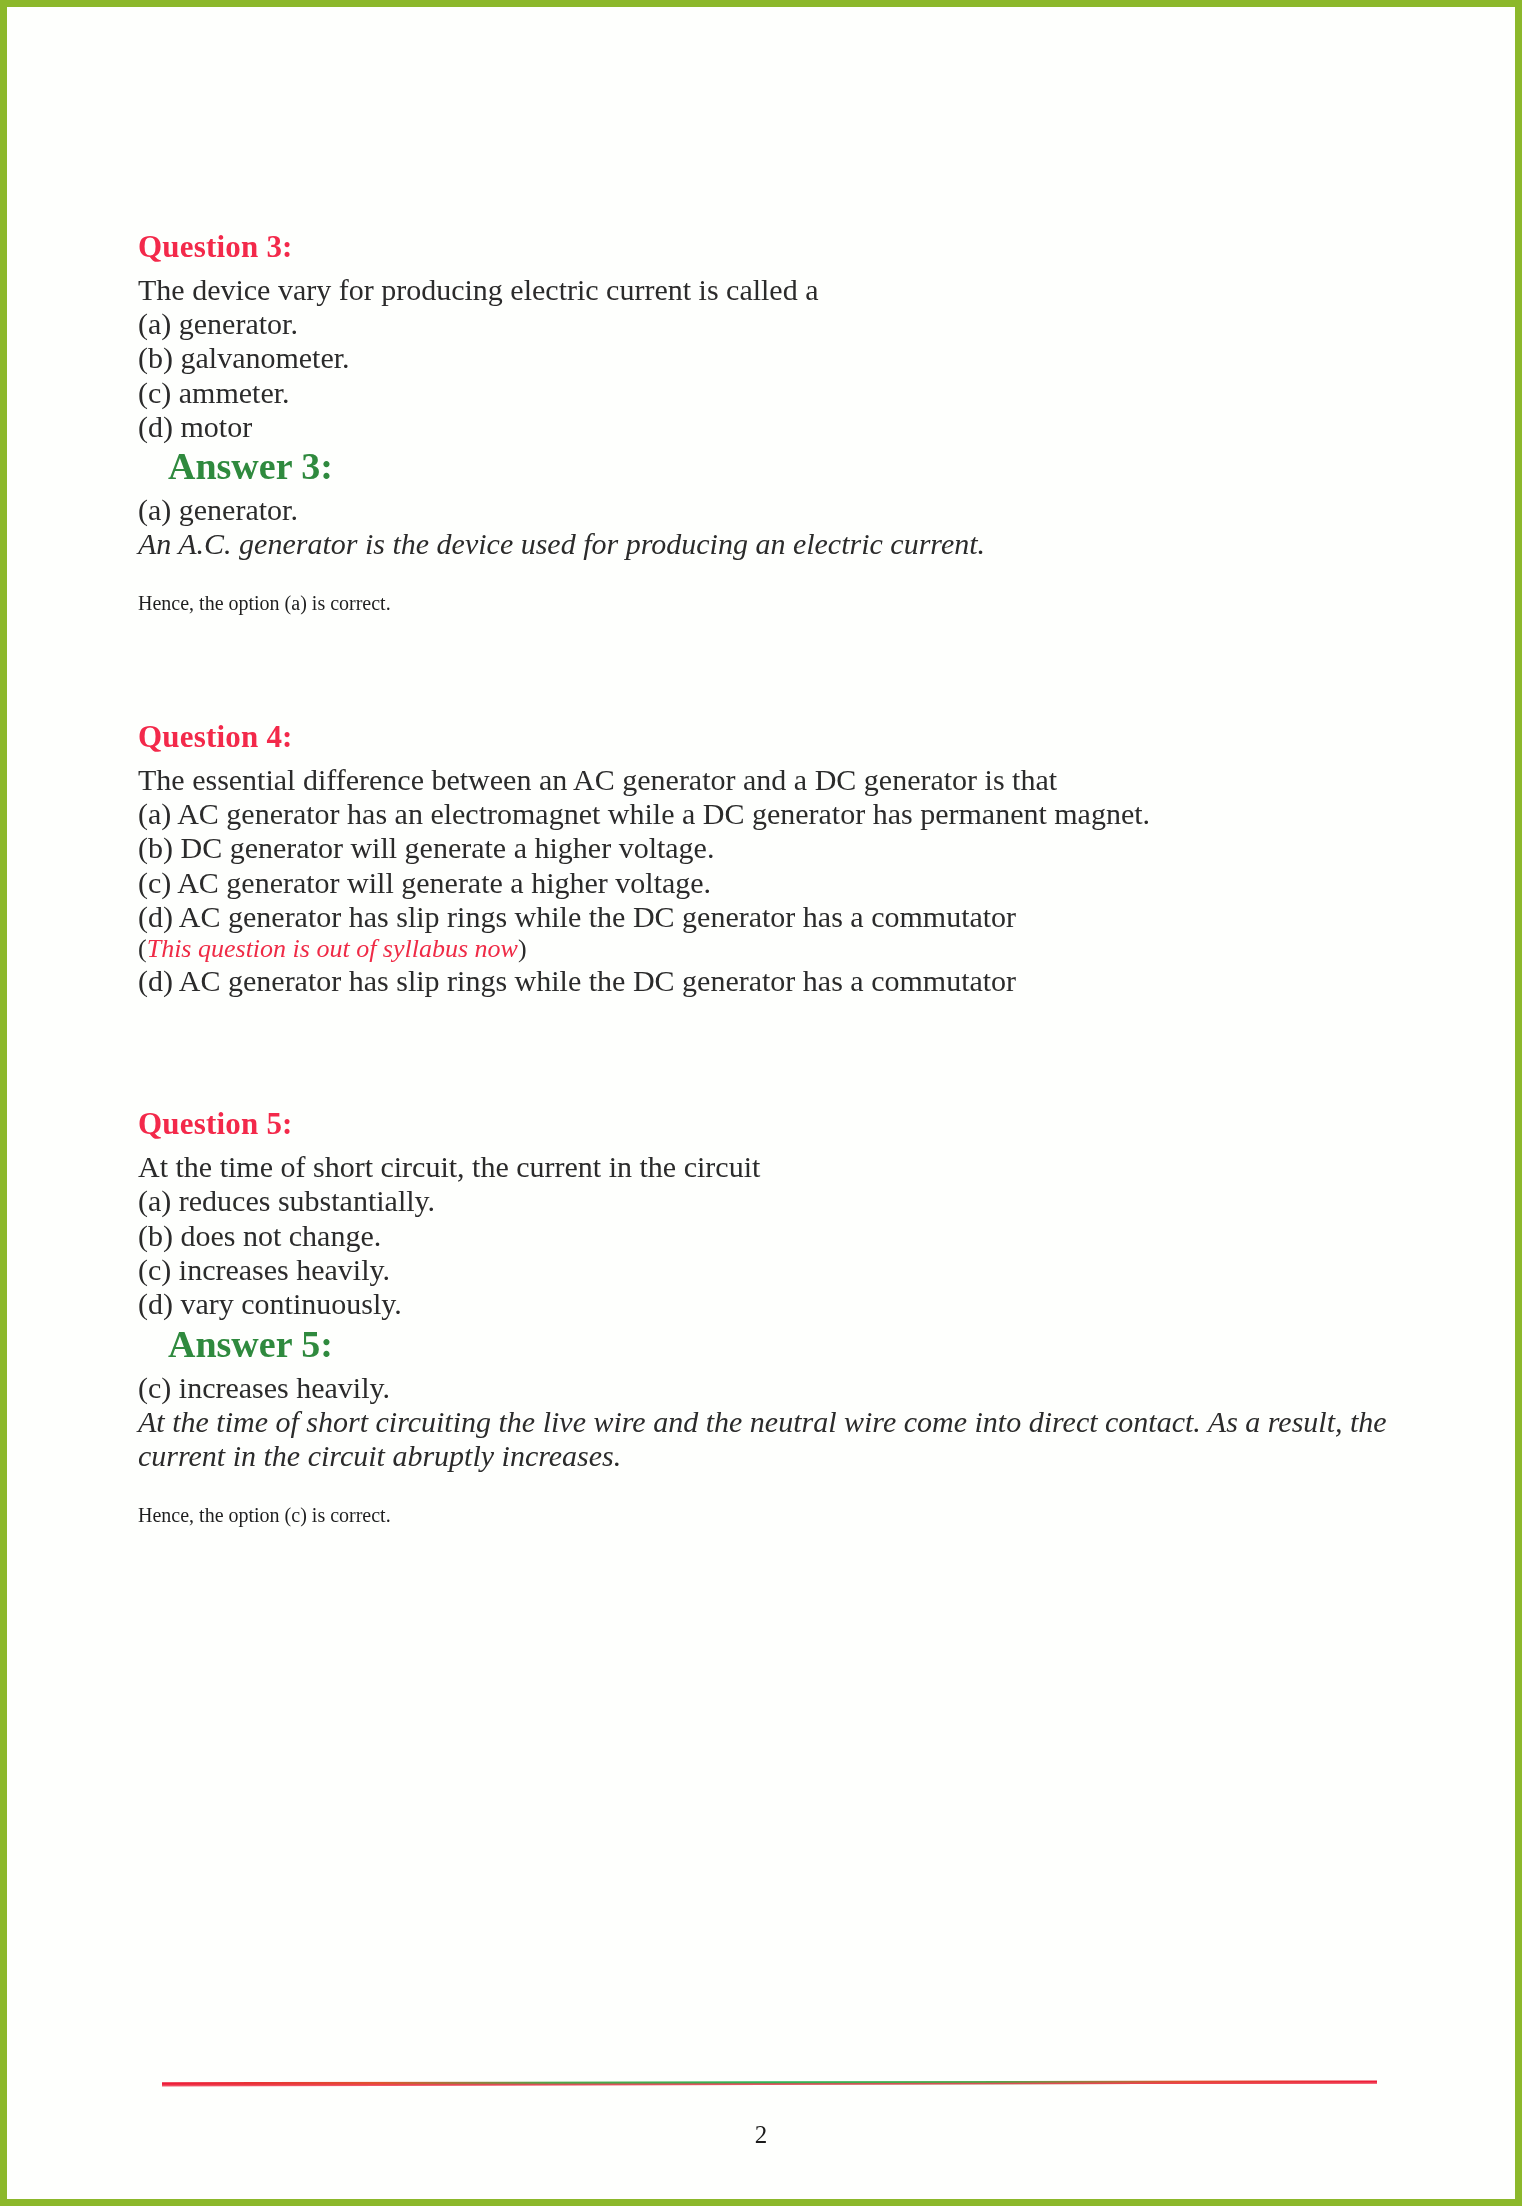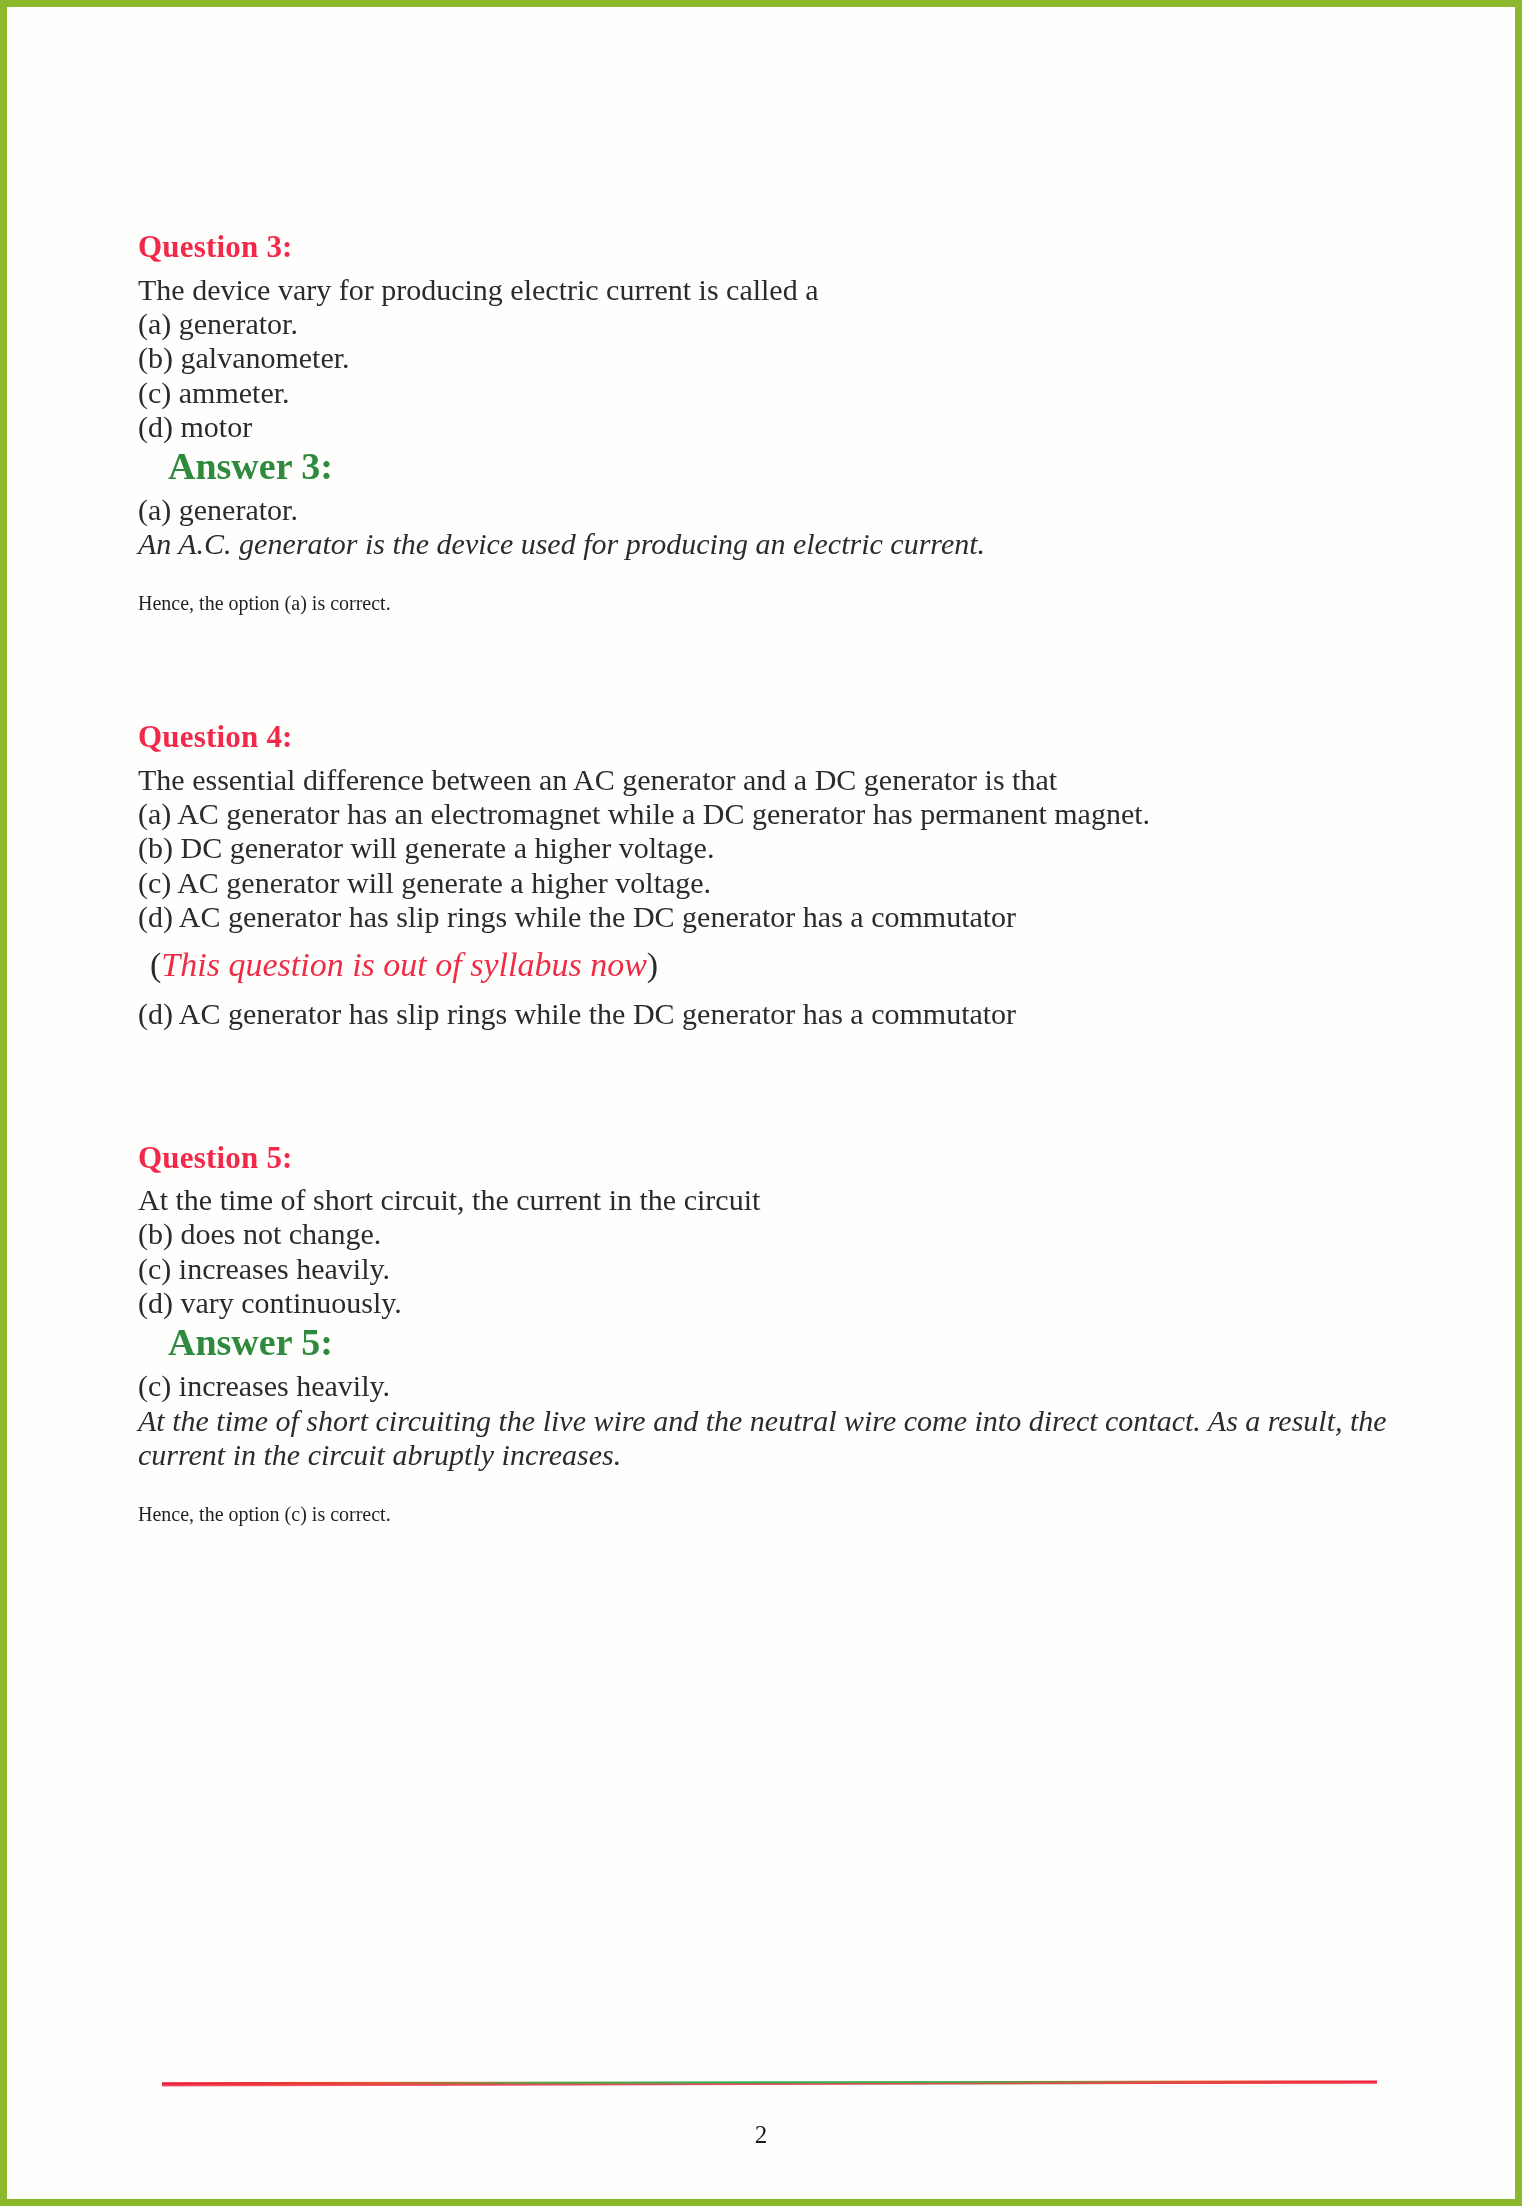--- a/index.html
+++ b/index.html
@@ -70,23 +70,23 @@
     font-size: 30px;
     line-height: 1.15;
     margin: 0;
     white-space: pre-wrap;
   }
   .italic.wrap {
     white-space: normal;
   }
   .note {
     color: #2b2b2b;
-    font-size: 34px;
+    font-size: 26px;
     line-height: 1.145;
-    margin: 12px;
+    margin: 0;
   }
   .note .red-it {
     color: #ef2b46;
     font-style: italic;
   }
   .hence {
     color: #1f1f1f;
     font-size: 20px;
     line-height: 1.15;
     margin: 30px 0 0 0;
@@ -148,20 +148,21 @@
         <p class="line">(d) AC generator has slip rings while the DC generator has a commutator</p>
         <p class="note"><span>(</span><span class="red-it">This question is out of syllabus now</span><span>)</span></p>
         <p class="line">(d) AC generator has slip rings while the DC generator has a commutator</p>
       </div>
 
       <div class="gap-q2"></div>
 
       <div class="block">
         <p class="q-head">Question 5:</p>
         <p class="line">At the time of short circuit, the current in the circuit</p>
+        <p class="line">(a) reduces substantially.</p>
         <p class="line">(b) does not change.</p>
         <p class="line">(c) increases heavily.</p>
         <p class="line">(d) vary continuously.</p>
         <p class="a-head">Answer 5:</p>
         <p class="line">(c) increases heavily.</p>
         <p class="italic wrap">At the time of short circuiting the live wire and the neutral wire come into direct contact. As a result, the current in the circuit abruptly increases.</p>
         <p class="hence">Hence, the option (c) is correct.</p>
       </div>
 
     </div>

